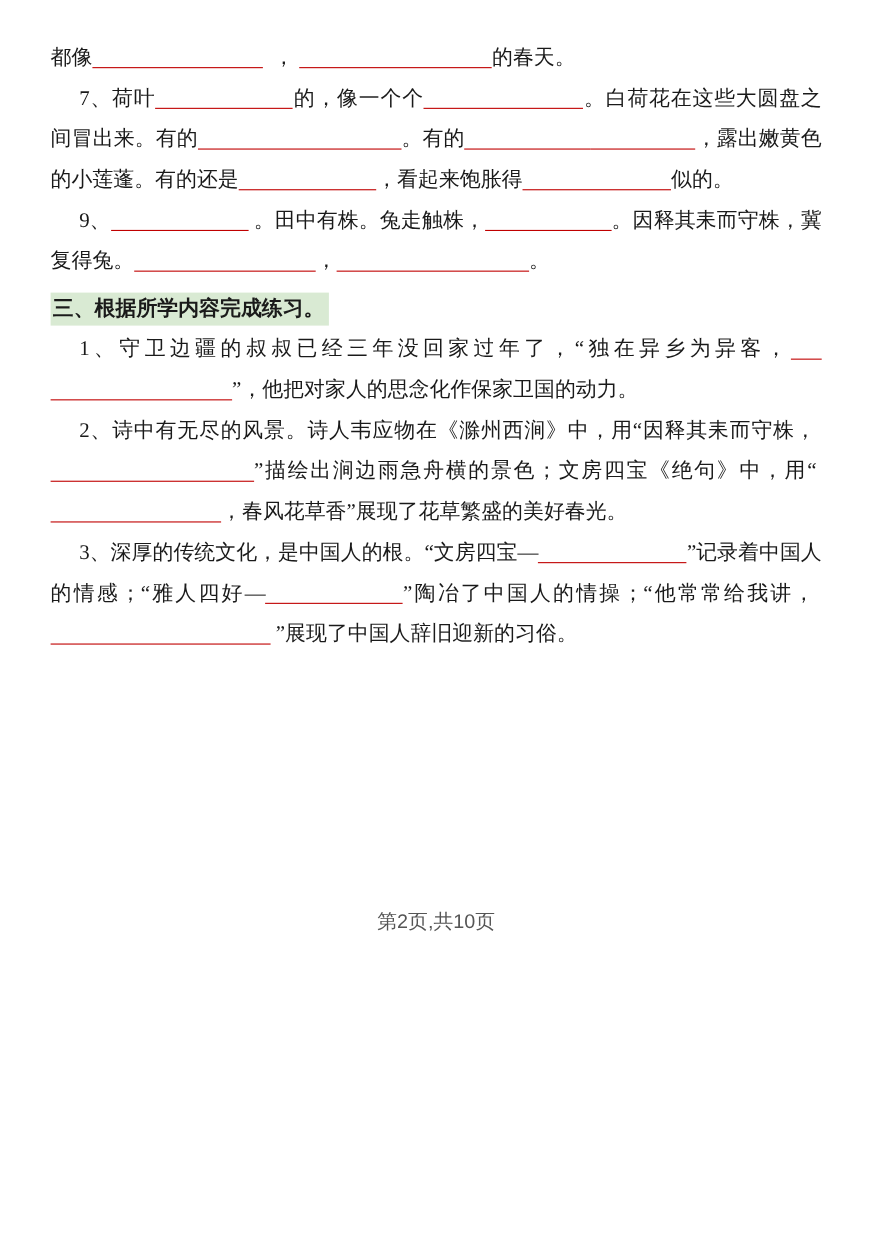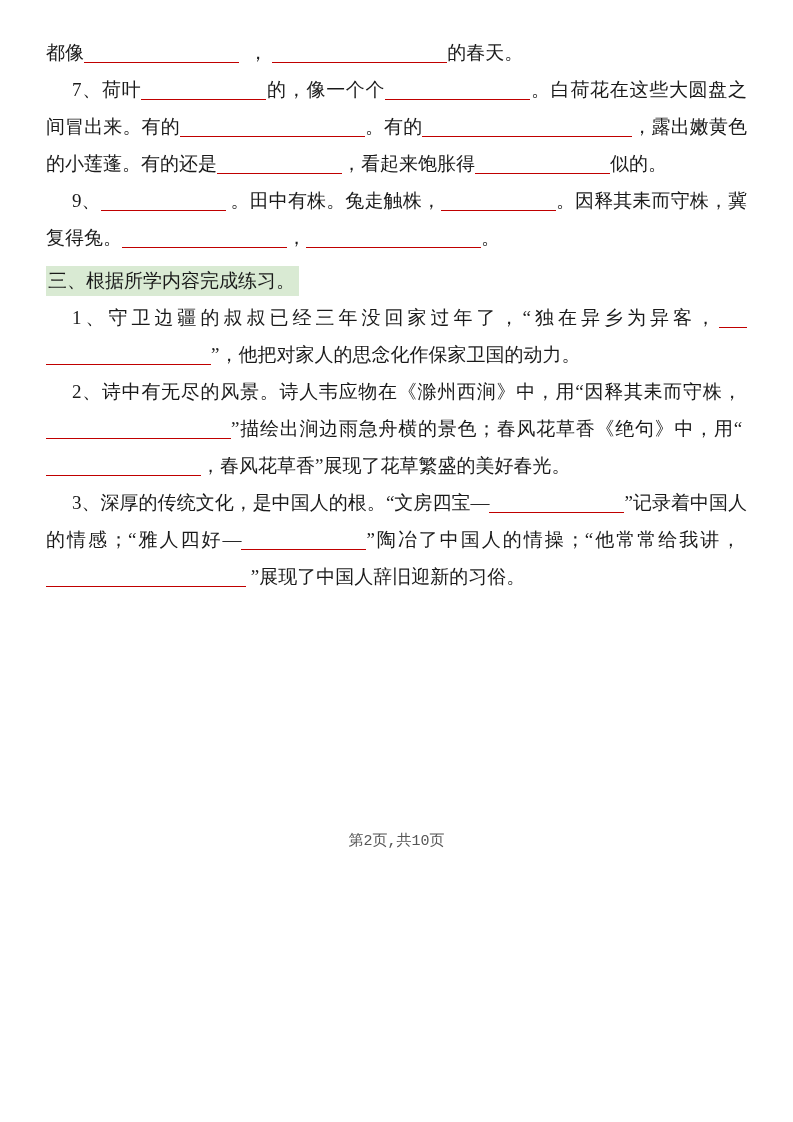--- a/index.html
+++ b/index.html
@@ -50,35 +50,35 @@
   .b165 { width: 165px; }
   .b175 { width: 175px; }
   .b185 { width: 185px; }
   .b200 { width: 200px; }
   .b28 { width: 28px; }
 
   .section-head {
     display: inline-block;
     background: #d9ead3;
     color: #1a1a1a;
-    font-weight: normal;
+    font-weight: bold;
     font-size: 19px;
     line-height: 30px;
     padding: 0 4px 0 2px;
     margin: 6px 0 2px 0;
   }
   .footer {
     position: absolute;
     left: 0;
     right: 0;
     bottom: 26px;
     text-align: center;
-    font-size: 15px;
+    font-size: 18px;
     color: #555555;
-    font-family: Liberation Mono, monospace;
+    font-family: Liberation Sans, sans-serif;
   }
   .gap-sm { height: 4px; }
 </style>
 </head>
 <body>
 
 <div class="page">
   <div class="doc-body">
 
     <p class="para"><span>都像</span><span class="blank b155"></span>&nbsp;&nbsp;<span>，</span>&nbsp;<span class="blank b175"></span><span>的春天。</span></p>
@@ -86,21 +86,21 @@
     <p class="para indent"><span>7、</span><span>荷叶</span><span class="blank b125"></span><span>的，像一个个</span><span class="blank b145"></span><span>。白荷花在这些大圆盘之间冒出来。有的</span><span class="blank b185"></span><span>。有的</span><span class="blank b115"></span><span class="blank b95"></span><span>，露出嫩黄色的小莲蓬。有的还是</span><span class="blank b125"></span><span>，看起来饱胀得</span><span class="blank b135"></span><span>似的。</span></p>
 
 
     <p class="para indent"><span>9、</span><span class="blank b125"></span>&nbsp;<span>。田中有株。兔走触株，</span><span class="blank b115"></span><span>。因释其耒而守株，冀复得兔。</span><span class="blank b165"></span><span>，</span><span class="blank b175"></span><span>。</span></p>
 
     <div class="gap-sm"></div>
     <div><span class="section-head">三、根据所学内容完成练习。</span></div>
 
     <p class="para indent"><span>1、</span><span>守卫边疆的叔叔已经三年没回家过年了，“独在异乡为异客，</span><span class="blank b28"></span><span class="blank b165"></span><span>”，他把对家人的思念化作保家卫国的动力。</span></p>
 
-    <p class="para indent"><span>2、</span><span>诗中有无尽的风景。诗人韦应物在《滁州西涧》中，用“因释其耒而守株，</span>&nbsp;<span class="blank b185"></span><span>”描绘出涧边雨急舟横的景色；春风花草香《绝句》中，用“</span>&nbsp;<span class="blank b155"></span><span>，春风花草香”展现了花草繁盛的美好春光。</span></p>
+    <p class="para indent"><span>2、</span><span>诗中有无尽的风景。诗人韦应物在《滁州西涧》中，用“因释其耒而守株，</span>&nbsp;<span class="blank b185"></span><span>”描绘出涧边雨急舟横的景色；文房四宝《绝句》中，用“</span>&nbsp;<span class="blank b155"></span><span>，春风花草香”展现了花草繁盛的美好春光。</span></p>
 
     <p class="para indent"><span>3、</span><span>深厚的传统文化，是中国人的根。“文房四宝—</span><span class="blank b135"></span><span>”记录着中国人的情感；“雅人四好—</span><span class="blank b125"></span><span>”陶冶了中国人的情操；“他常常给我讲，</span>&nbsp;<span class="blank b200"></span>&nbsp;<span>”展现了中国人辞旧迎新的习俗。</span></p>
 
 
 
   </div>
 
   <div class="footer">第2页,共10页</div>
 </div>
 

